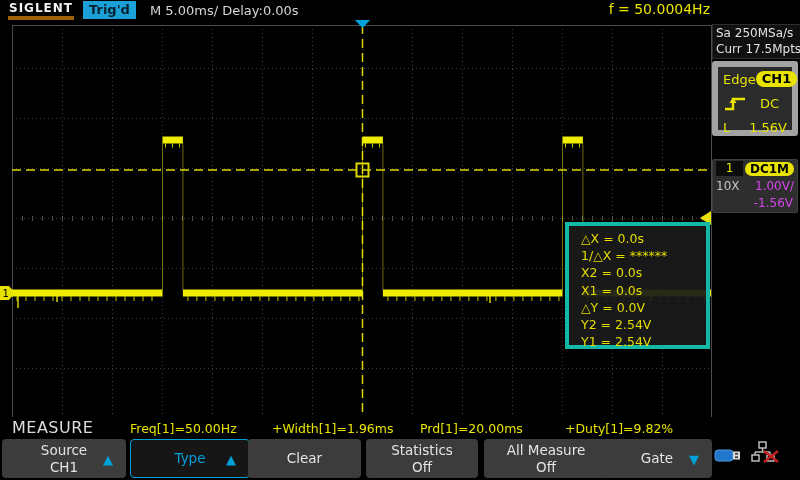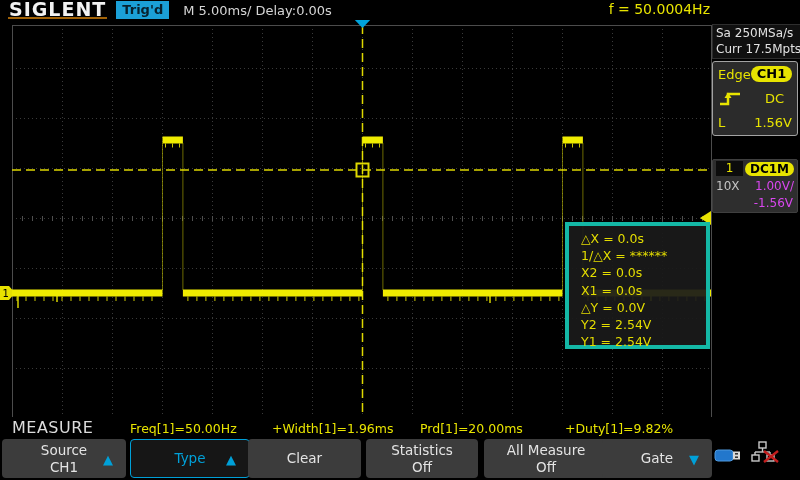--- a/index.html
+++ b/index.html
@@ -4,32 +4,32 @@
 <style>
   html,body{margin:0;padding:0;background:#000;}
   .screen{position:relative;width:800px;height:480px;background:#000;overflow:hidden;
           font-family:"DejaVu Sans",sans-serif;-webkit-font-smoothing:none;}
   svg.layer{position:absolute;left:0;top:0;}
   #wave-svg{pointer-events:none;}
 
   
   .topbar{position:absolute;left:0;top:0;width:800px;height:20px;background:#000;z-index:10;
           display:flex;align-items:center;}
-  .brand{font-weight:bold;font-size:19px;letter-spacing:1px;color:#f2f2f2;margin-left:8px;
-         border-bottom:2px solid #a16207;line-height:16px;padding:0 1px 0 1px;}
+  .brand{font-weight:bold;font-size:12px;letter-spacing:1px;color:#f2f2f2;margin-left:8px;
+         border-bottom:4px solid #a16207;line-height:16px;padding:0 1px 0 1px;}
   .trig-badge{margin-left:9px;background:#1ba0d7;color:#07222f;font-size:13px;
               padding:1px 6px 2px 6px;font-weight:bold;}
   .tb-text{margin-left:14px;color:#d6d6d6;font-size:13px;}
   .freq-counter{position:absolute;right:90px;top:1px;color:#e8e400;font-size:14px;}
 
   
   .acq-box{position:absolute;left:712px;top:24px;width:86px;height:33px;background:#101010;
            border:1px solid #2e2e2e;color:#e2e2e2;font-size:12px;line-height:16px;padding-left:3px;z-index:9;}
   .trig-box{position:absolute;left:712px;top:61px;width:86px;height:75px;background:#2b2b2b;
-            border:1px solid #a3a3a3;border-radius:3px;z-index:9;box-sizing:border-box;}
+            border:6px solid #a3a3a3;border-radius:3px;z-index:9;box-sizing:border-box;}
   .trig-row{display:flex;align-items:center;justify-content:space-between;height:24px;padding:0 5px;}
   .ylw{color:#e8e400;}
   .pill{background:#e8e400;color:#000;font-weight:bold;border-radius:8px;padding:0 6px;
         font-size:13px;line-height:16px;}
   .ch-box{position:absolute;left:712px;top:159px;width:86px;height:54px;background:#2e2e2e;
           border:1px solid #3f3f3f;border-radius:2px;z-index:9;box-sizing:border-box;font-size:12px;}
   .ch-row{display:flex;align-items:center;justify-content:space-between;height:17px;padding:0 3px;}
   .ch-num{background:#0c0c0c;color:#e8e400;width:27px;text-align:center;line-height:15px;}
   .pill2{background:#e8e400;color:#000;font-weight:bold;border-radius:7px;padding:0 5px;
          font-size:12px;line-height:14px;}

